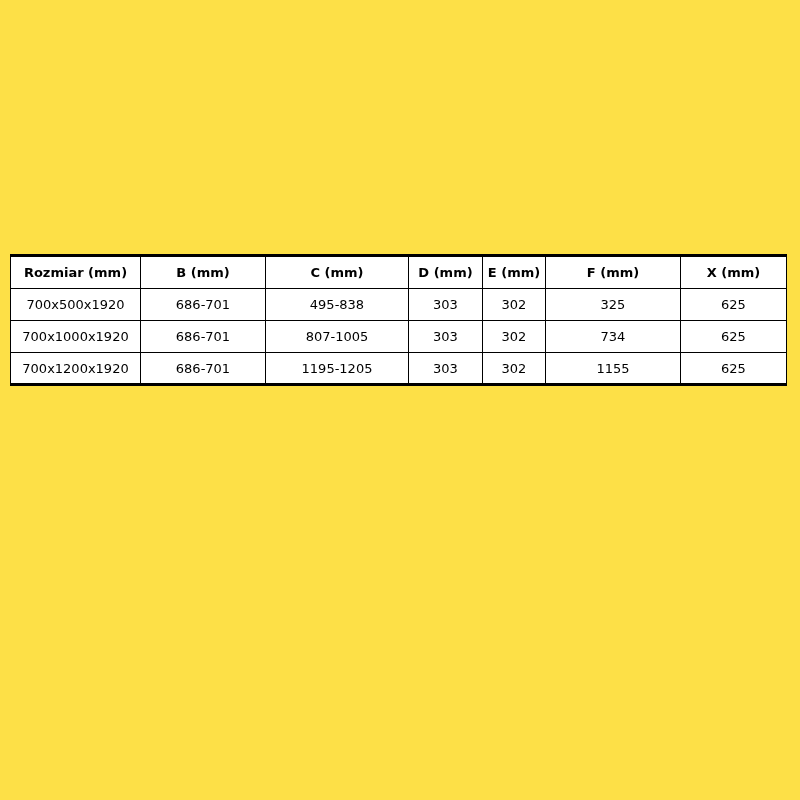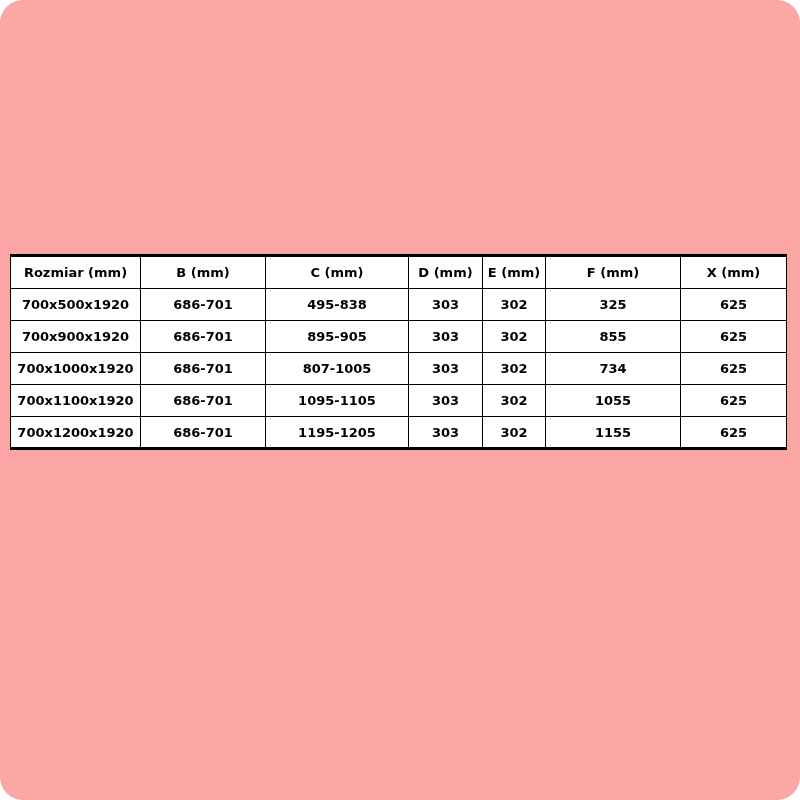--- a/index.html
+++ b/index.html
@@ -1,25 +1,24 @@
 <!DOCTYPE html>
 <html><head>
 <meta charset="utf-8">
 <style>
   * { margin: 0; padding: 0; box-sizing: border-box; }
   html, body { background: #ffffff; }
   .page {
     position: relative;
     width: 800px;
     height: 800px;
-    background: #fca5a5;
+    background: #fde047;
     font-family: "DejaVu Sans", "Liberation Sans", sans-serif;
     color: #000000;
     overflow: hidden;
-    border-radius: 23px;
   }
   table.spec-table {
     position: absolute;
     left: 10px;
     top: 254px;
     width: 776px;
     border-collapse: collapse;
     table-layout: fixed;
     border-top: 3px solid #000000;
     border-bottom: 3px solid #000000;
@@ -36,21 +35,21 @@
     color: #000000;
   }
   table.spec-table th {
     height: 33px;
     font-size: 13px;
     font-weight: bold;
   }
   table.spec-table td {
     height: 32px;
     font-size: 13px;
-    font-weight: bold;
+    font-weight: normal;
   }
 </style>
 </head>
 <body>
 
 <div class="page">
   <table class="spec-table">
     <colgroup>
       <col style="width:130px">
       <col style="width:125px">
@@ -75,44 +74,26 @@
         <tr>
           <td>700x500x1920</td>
           <td>686-701</td>
           <td>495-838</td>
           <td>303</td>
           <td>302</td>
           <td>325</td>
           <td>625</td>
         </tr>
         <tr>
-          <td>700x900x1920</td>
-          <td>686-701</td>
-          <td>895-905</td>
-          <td>303</td>
-          <td>302</td>
-          <td>855</td>
-          <td>625</td>
-        </tr>
-        <tr>
           <td>700x1000x1920</td>
           <td>686-701</td>
           <td>807-1005</td>
           <td>303</td>
           <td>302</td>
           <td>734</td>
-          <td>625</td>
-        </tr>
-        <tr>
-          <td>700x1100x1920</td>
-          <td>686-701</td>
-          <td>1095-1105</td>
-          <td>303</td>
-          <td>302</td>
-          <td>1055</td>
           <td>625</td>
         </tr>
         <tr>
           <td>700x1200x1920</td>
           <td>686-701</td>
           <td>1195-1205</td>
           <td>303</td>
           <td>302</td>
           <td>1155</td>
           <td>625</td>

